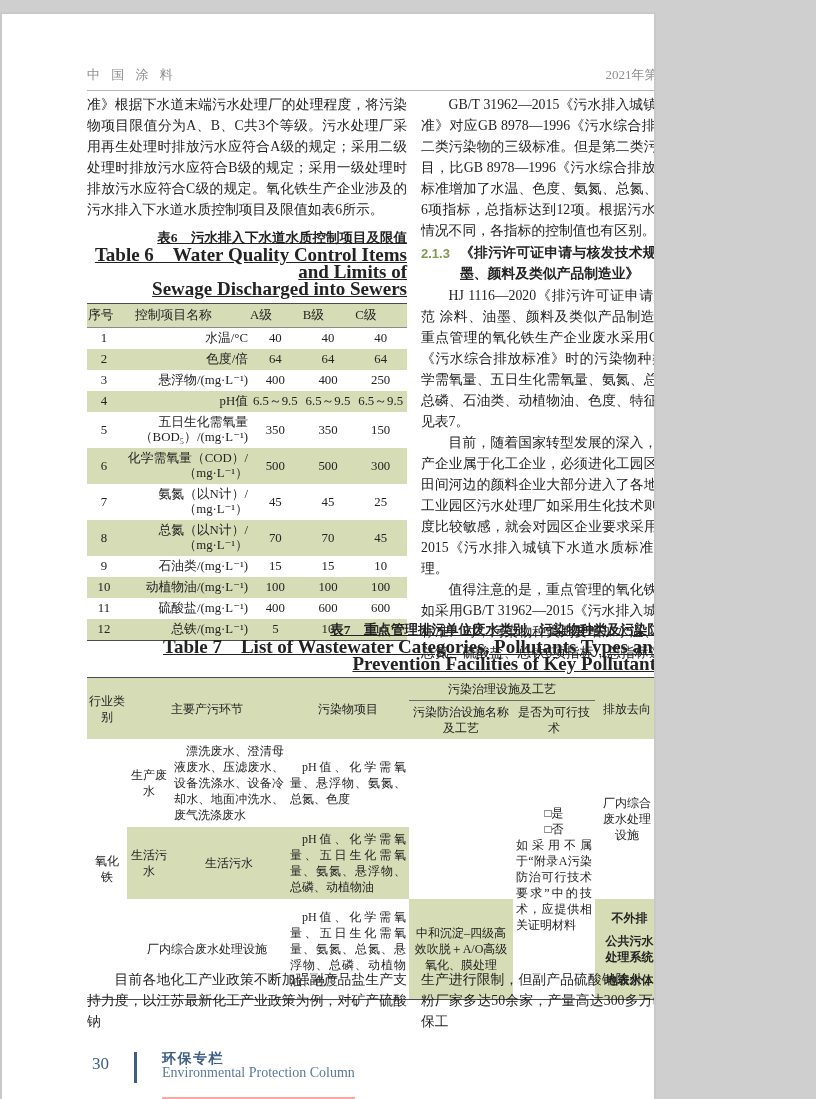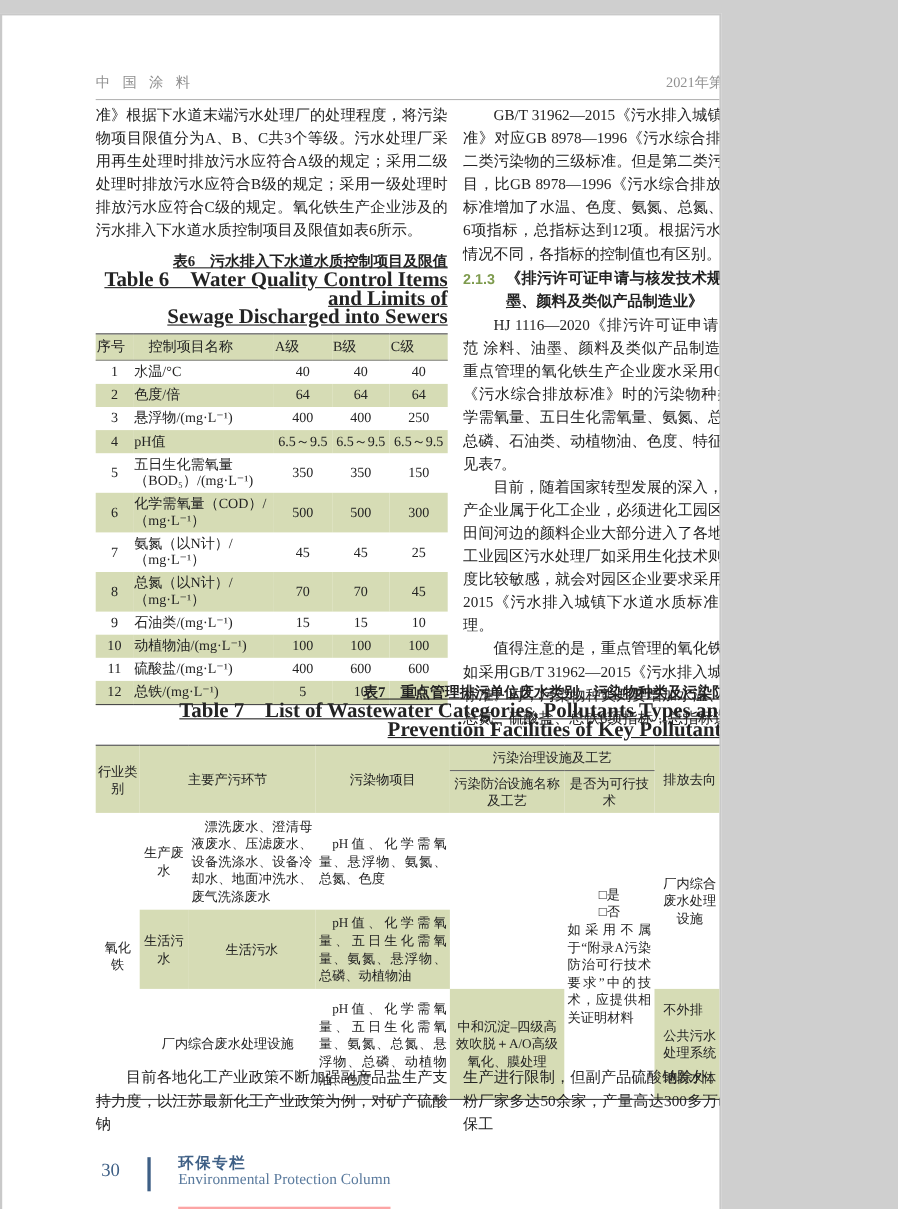--- a/index.html
+++ b/index.html
@@ -31,35 +31,35 @@
   .cap{ text-align:right;font-weight:bold;line-height:17px;margin-top:9px;text-decoration:underline;}
   .cap .cn{font-size:13.5px;}
   .cap .en{font-size:19px;}
   
   table{border-collapse:collapse;}
   .t6{width:100%;margin-top:6px;font-size:12.8px;line-height:15px;border-top:1.5px solid #4a4a4a;border-bottom:1.5px solid #4a4a4a;table-layout:fixed;}
   .t6 col.c0{width:34px;} .t6 col.c1{width:128px;}
   .t6 th{background:var(--green);font-weight:normal;padding:4px 1px;border-bottom:1px solid #8a8a8a;}
   .t6 th.name{text-align:left;padding-left:14px;}
   .t6 td{padding:3px 1px;text-align:center;vertical-align:middle;}
-  .t6 td.name{text-align:left;}
+  .t6 td.name{text-align:right;}
   .t6 tr.green td{background:var(--green);}
   
   .t7wrap{position:absolute;top:607px;left:85px;width:655px;}
   .t7{width:100%;margin-top:5px;font-size:12px;line-height:16px;border-top:1.5px solid #4a4a4a;border-bottom:1.5px solid #4a4a4a;table-layout:fixed;}
   .t7 col.k0{width:40px;}  .t7 col.k1{width:44px;} .t7 col.k2{width:116px;}
   .t7 col.k3{width:122px;} .t7 col.k4{width:104px;}.t7 col.k5{width:82px;}
   .t7 col.k6{width:64px;}  .t7 col.k7{width:44px;} .t7 col.k8{width:40px;}
   .t7 th{background:var(--green);font-weight:normal;padding:3px 2px;vertical-align:middle;}
   .t7 th.group{border-bottom:1px solid #6a6a6a;}
   .t7 td{padding:4px 3px;text-align:center;vertical-align:middle;}
   .t7 td.just{text-align:justify;text-indent:1em;}
   .t7 td.green{background:var(--green);}
   .t7 .line{display:block;}
-  .t7 td.dir{text-align:left;padding-left:8px;}
+  .t7 td.dir{text-align:center;padding-left:8px;font-weight:bold;}
   .t7 td.dir .line{margin:7px 0;}
   .t7 td.feas .fnote{text-align:justify;display:block;}
   
   .bottom-cols{position:absolute;top:955px;left:85px;width:655px;display:flex;gap:14px;}
   
   .footer{position:absolute;top:1036px;left:90px;display:flex;align-items:flex-start;gap:25px;color:var(--navy);}
   .pg-num{font-size:17px;padding-top:4px;}
   .vbar{width:3px;height:31px;background:var(--navy);margin-top:2px;}
   .col-cn{font-size:14px;font-weight:bold;letter-spacing:1.5px;line-height:16px;padding-top:1px;}
   .col-en{font-size:14px;color:#5a7a9d;border-bottom:3px solid #fca5a5;padding-bottom:18px;line-height:12px;}

